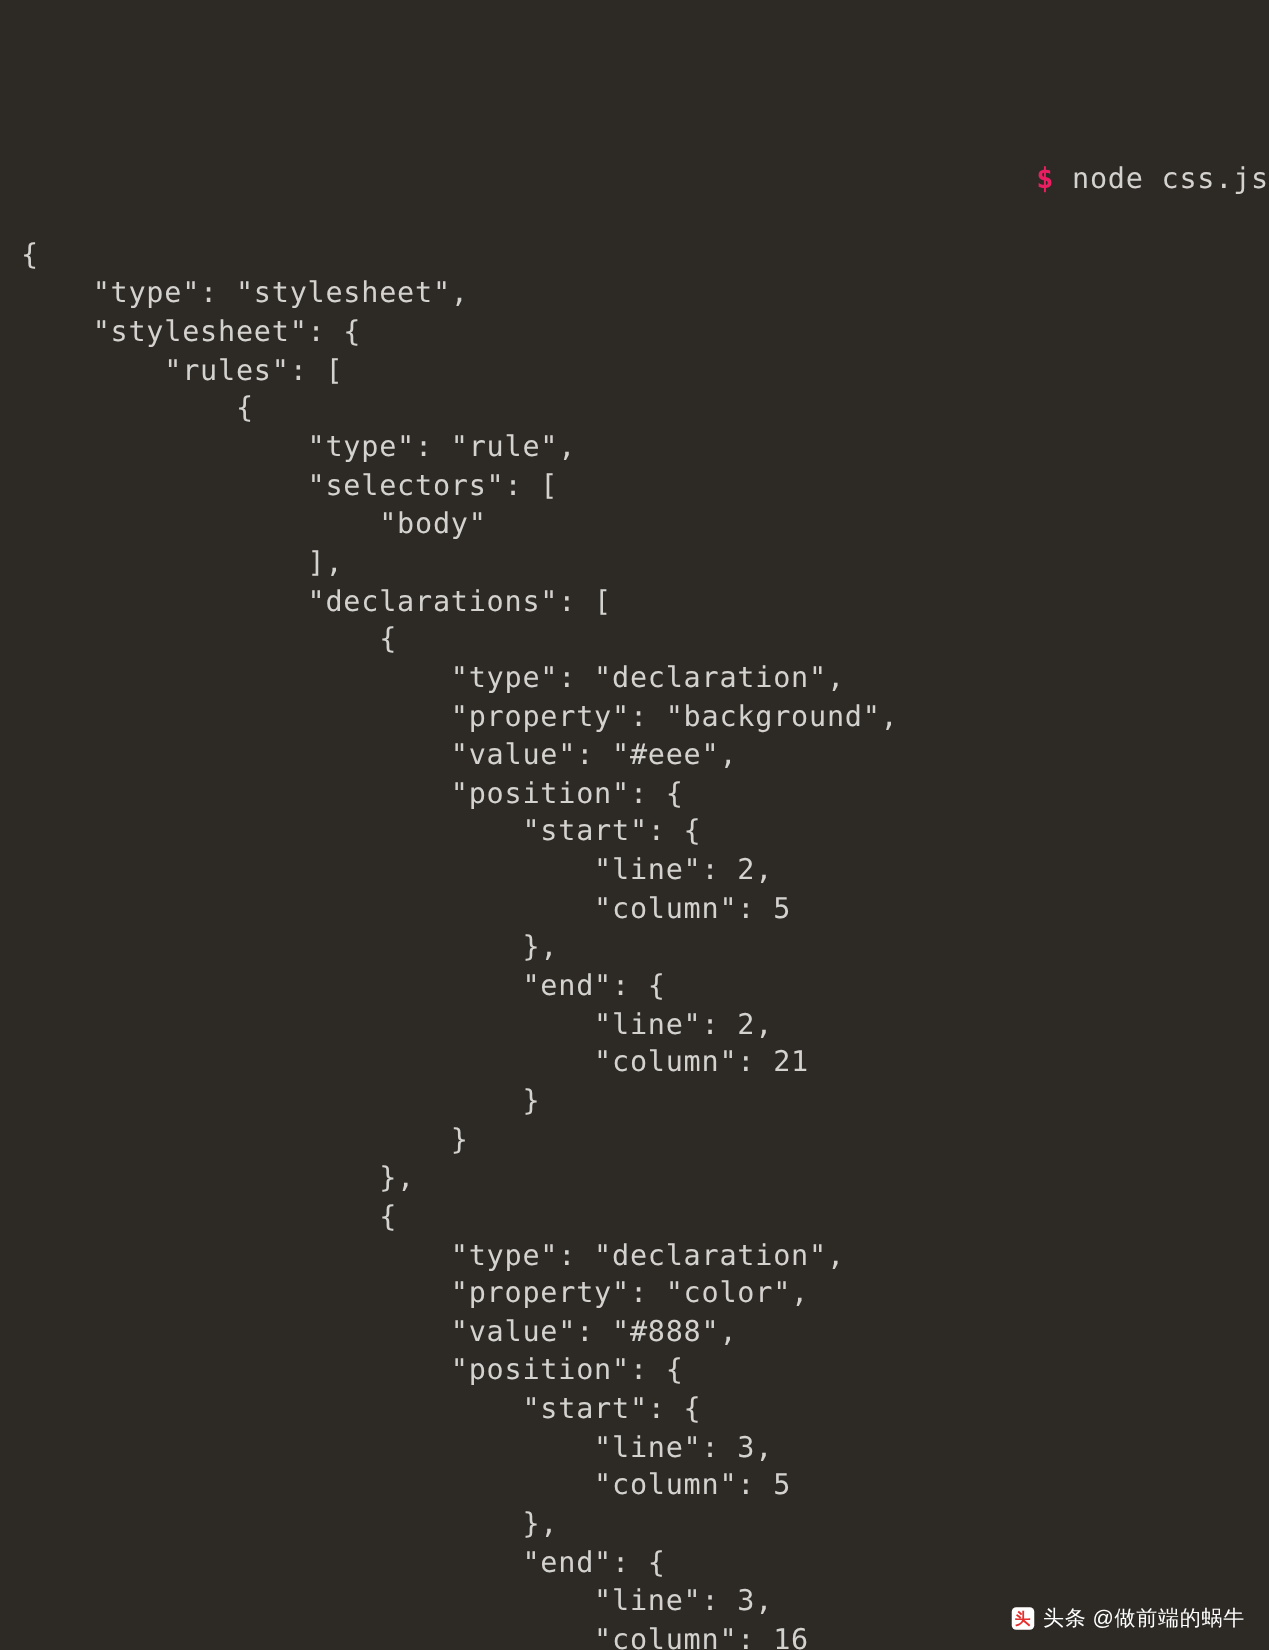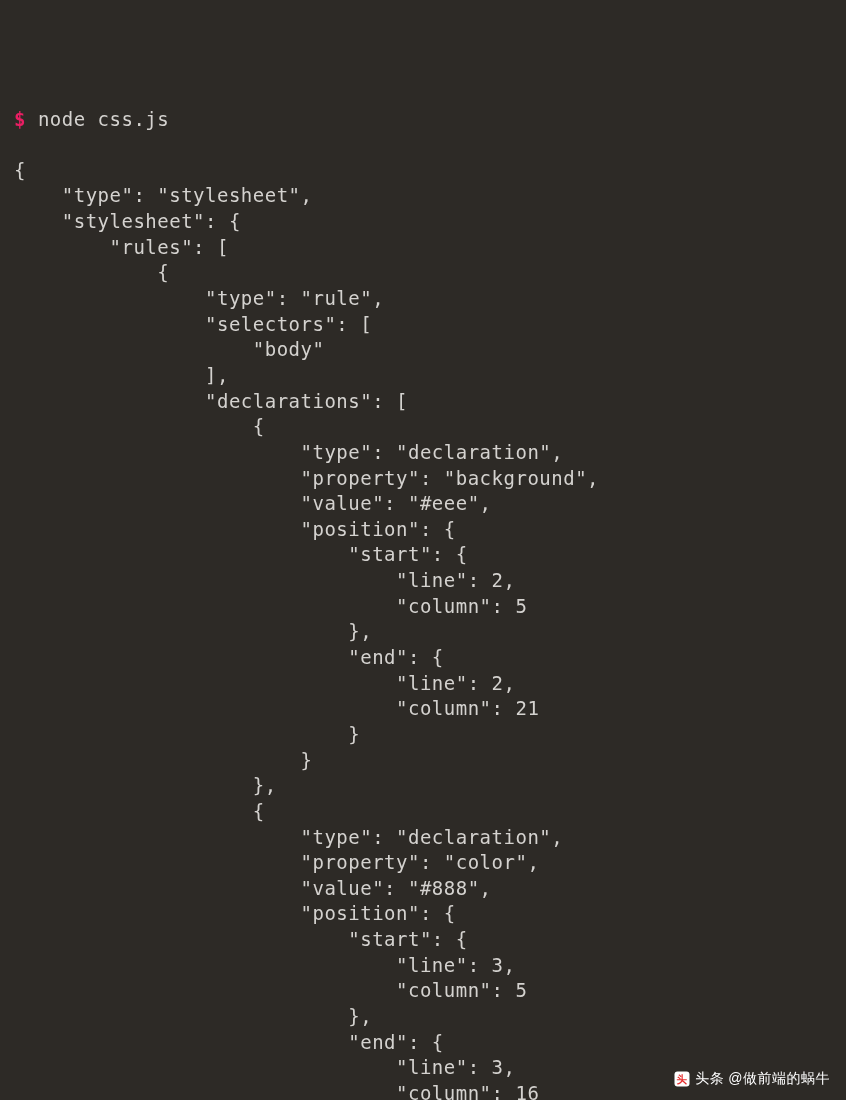--- a/index.html
+++ b/index.html
@@ -38,20 +38,21 @@
       align-items: center;
       gap: 4px;
     }
     .watermark-icon {
       display: inline-flex;
       align-items: center;
       font-weight: bold;
     }
     .line {
       display: block;
+      text-align: right;
     }
   </style>
 </head>
 <body>
 
 
 
 <div><span class="line"><span class="prompt">$</span> <span class="cmd">node css.js</span></span><span id="output-container">
 {
     "type": "stylesheet",

